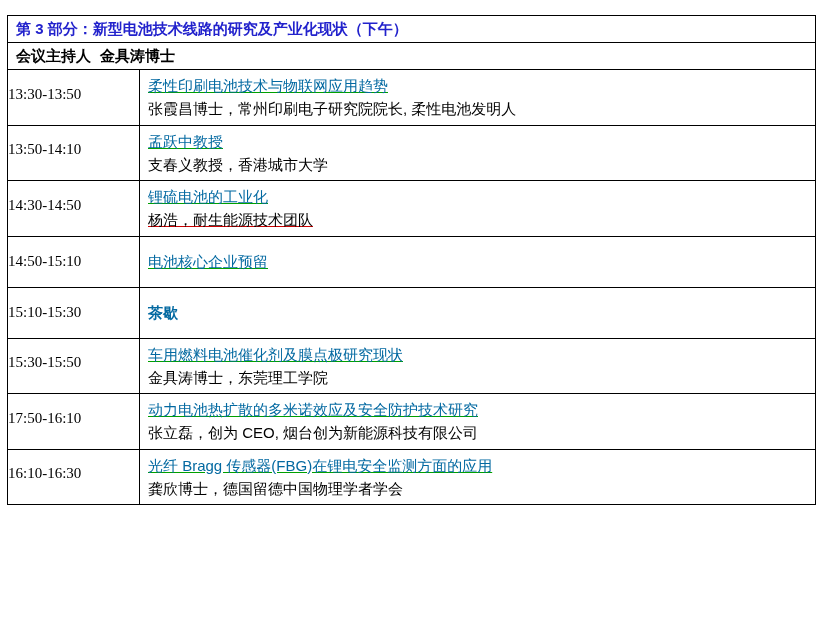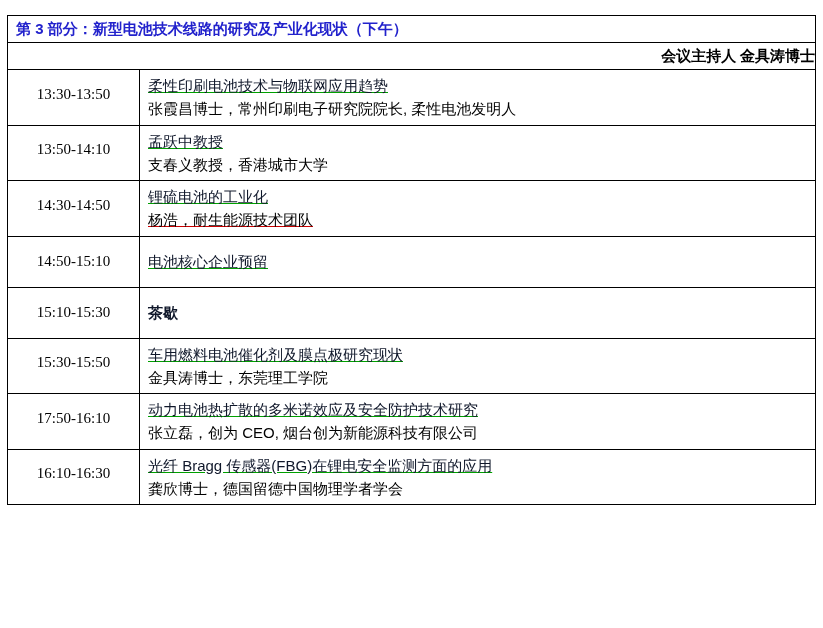--- a/index.html
+++ b/index.html
@@ -36,48 +36,47 @@
     padding-left: 8px !important;
     font-family: "Liberation Sans", sans-serif;
     font-weight: bold;
     font-size: 15px;
     color: #2222cc;
     white-space: nowrap;
   }
   .host-cell {
     height: 26px;
     padding-left: 8px !important;
-    font-family: Liberation Serif, serif;
+    font-family: Liberation Mono, monospace;
     font-weight: bold;
     font-size: 15px;
     color: #000000;
     white-space: nowrap;
-    text-align: right;
   }
   .time-cell {
     width: 132px;
-    text-align: center;
+    text-align: left;
     font-family: "Liberation Serif", serif;
     font-size: 15px;
     color: #000000;
     vertical-align: bottom;
     padding-bottom: 6px !important;
   }
   .time-cell.mid {
     vertical-align: middle;
     padding-bottom: 0 !important;
   }
   .content-cell {
     padding: 4px 6px 4px 8px !important;
     font-size: 15px;
     line-height: 1.55;
   }
   .line1 {
     font-family: "Liberation Sans", sans-serif;
-    color: #0f172a;
+    color: #0369a1;
     white-space: nowrap;
   }
   .line2 {
     font-family: "Liberation Sans", sans-serif;
     color: #000000;
     white-space: nowrap;
   }
   .u-green {
     text-decoration: underline;
     text-decoration-color: #00a000;

